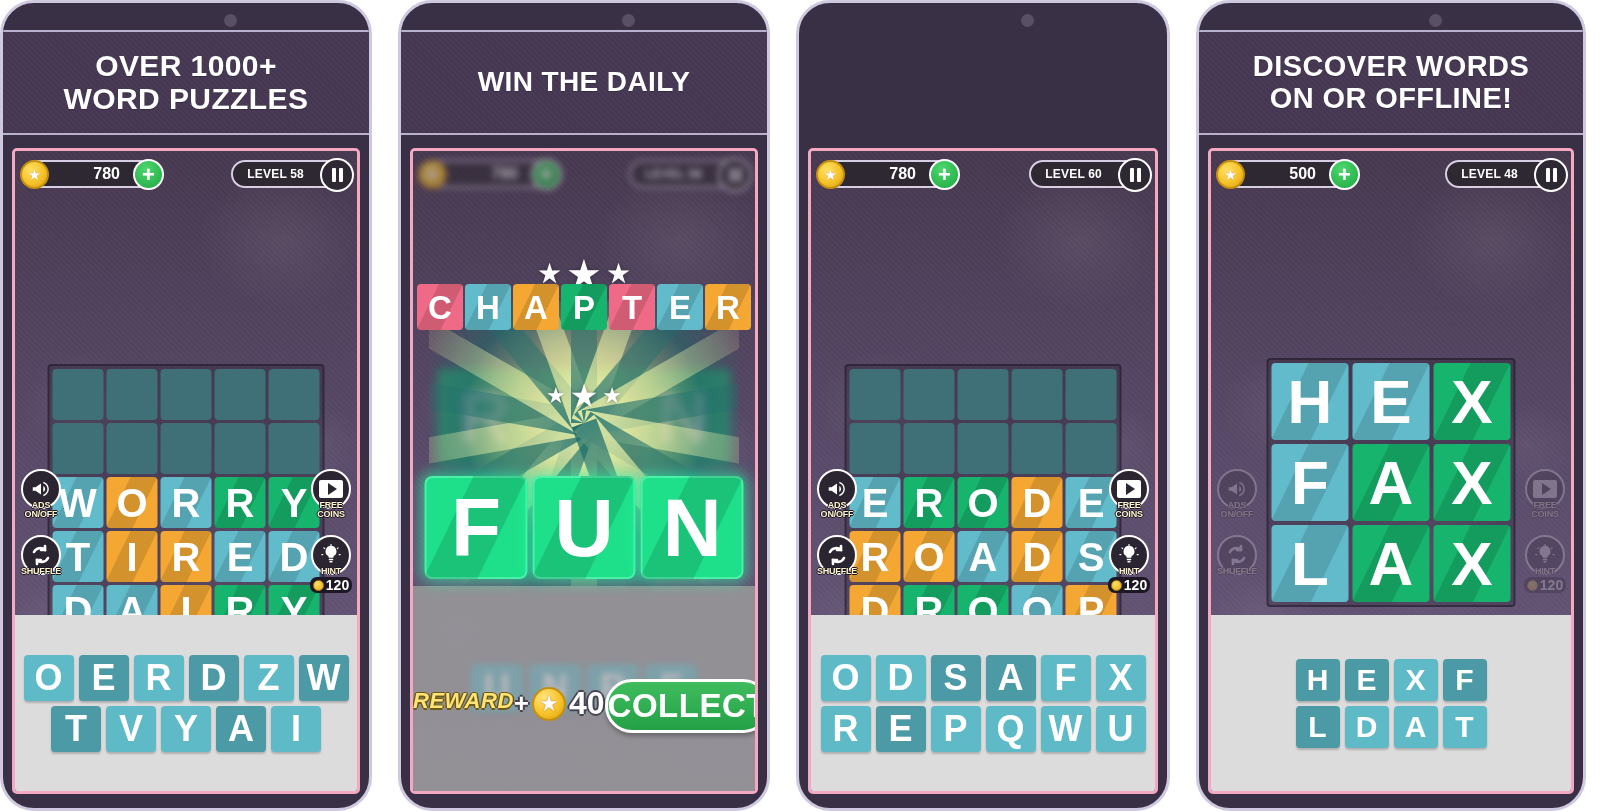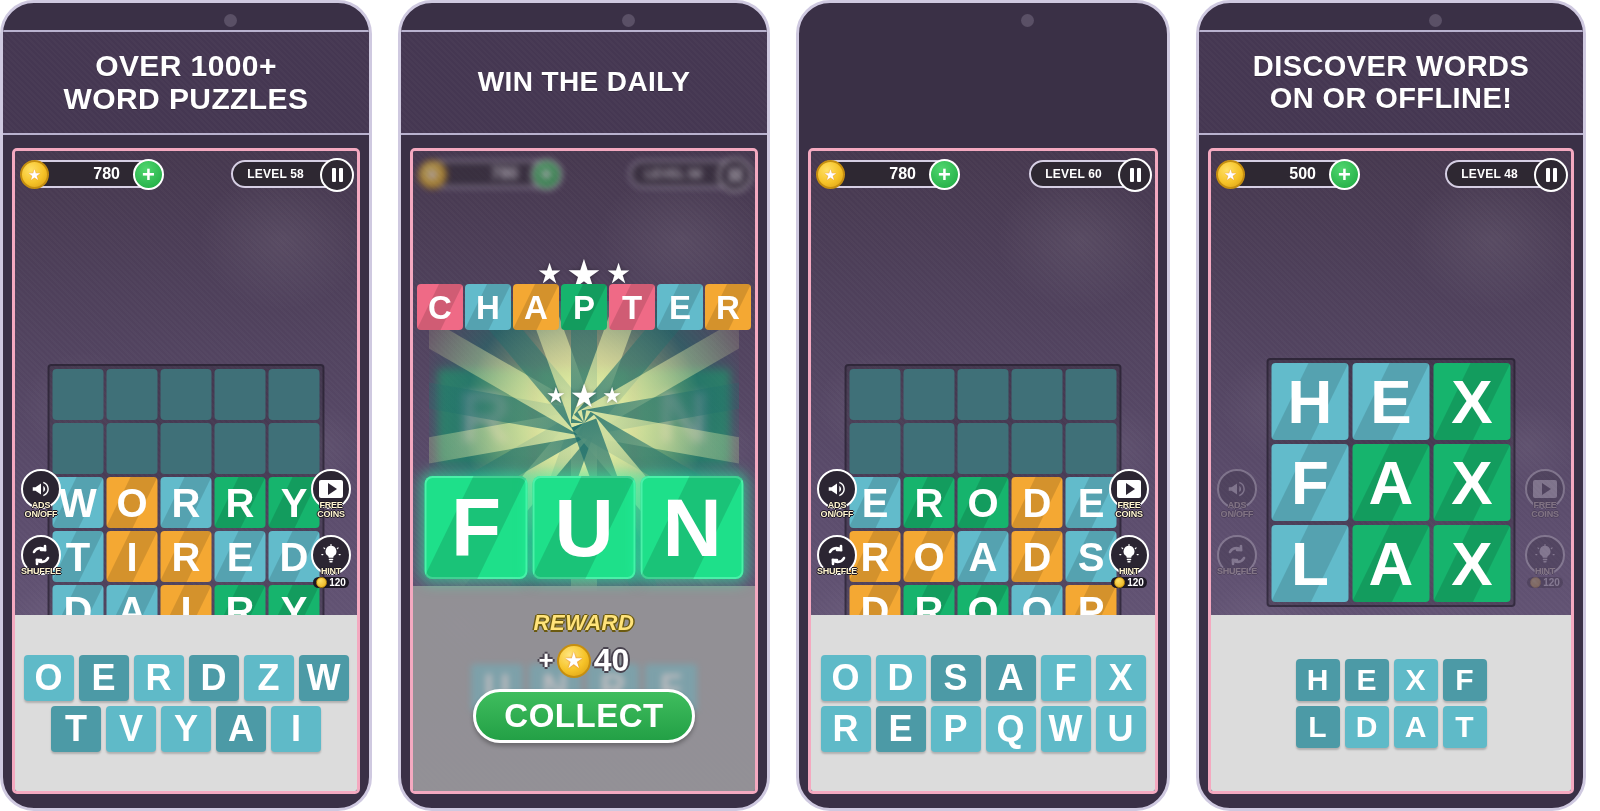--- a/index.html
+++ b/index.html
@@ -245,21 +245,21 @@
     display: flex; align-items: center; gap: 2px;
     background: #1d1824;
     border-radius: 7px;
     padding: 0 3px;
   }
   .hintcost .mini {
     width: 11px; height: 11px; border-radius: 50%;
     background: radial-gradient(circle at 35% 30%, #ffe066, #e8ae16);
     border: 1px solid #b8860b;
   }
-  .hintcost .num { color: #ffffff; font-size: 10px; font-weight: 900; }
+  .hintcost .num { color: #ffffff; font-size: 14px; font-weight: 900; }
   .sidebtn.dim { opacity: 0.22; }
 
   
   .keyboard {
     position: absolute;
     left: 0; right: 0; bottom: 0;
     background: #dcdcdc;
     z-index: 6;
     display: flex; flex-direction: column; align-items: center;
     justify-content: center;
@@ -298,21 +298,21 @@
     text-align: center;
     color: #2a2430;
     font-size: 27px; font-weight: 700;
     letter-spacing: 1px;
     z-index: 8;
   }
   .bottom-panel {
     position: absolute; left: 0; right: 0; bottom: 0;
     background: rgba(150,148,152,0.93);
     z-index: 7;
-    display: flex; flex-direction: column; align-items: center;
+    display: flex; flex-direction: row; align-items: center;
   }
   .reward-lbl {
     color: #ffe37a; font-size: 22px; font-weight: 900; font-style: italic;
     letter-spacing: 0.5px;
     text-shadow: -1.5px 0 #6b5a10, 1.5px 0 #6b5a10, 0 -1.5px #6b5a10, 0 1.5px #6b5a10;
   }
   .reward-amt {
     display: flex; align-items: center; gap: 3px;
     color: #ffffff; font-size: 32px; font-weight: 900;
     text-shadow: -2px 0 #4a4450, 2px 0 #4a4450, 0 -2px #4a4450, 0 2px #4a4450;

